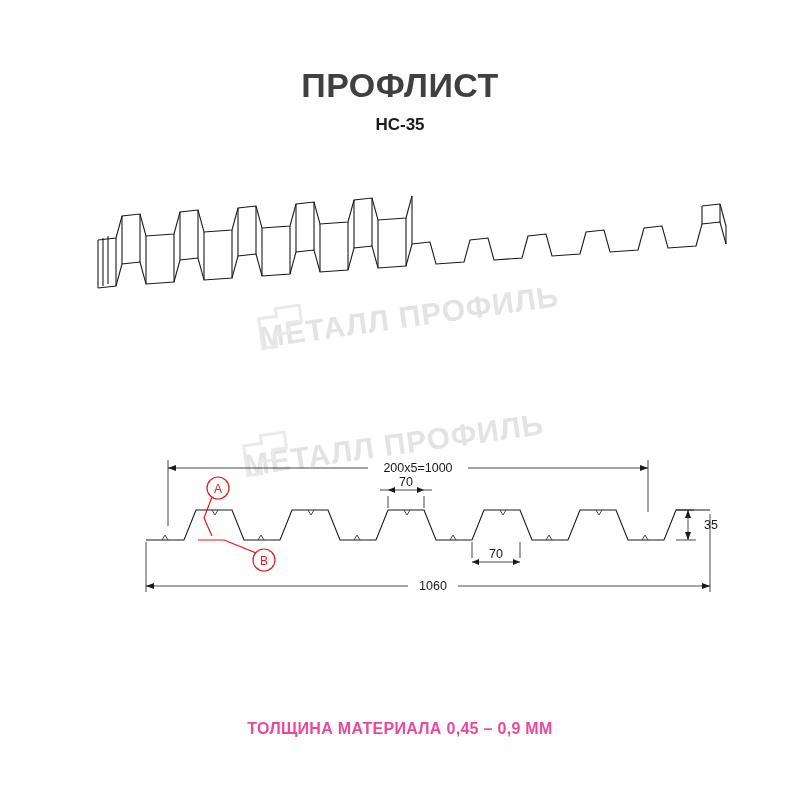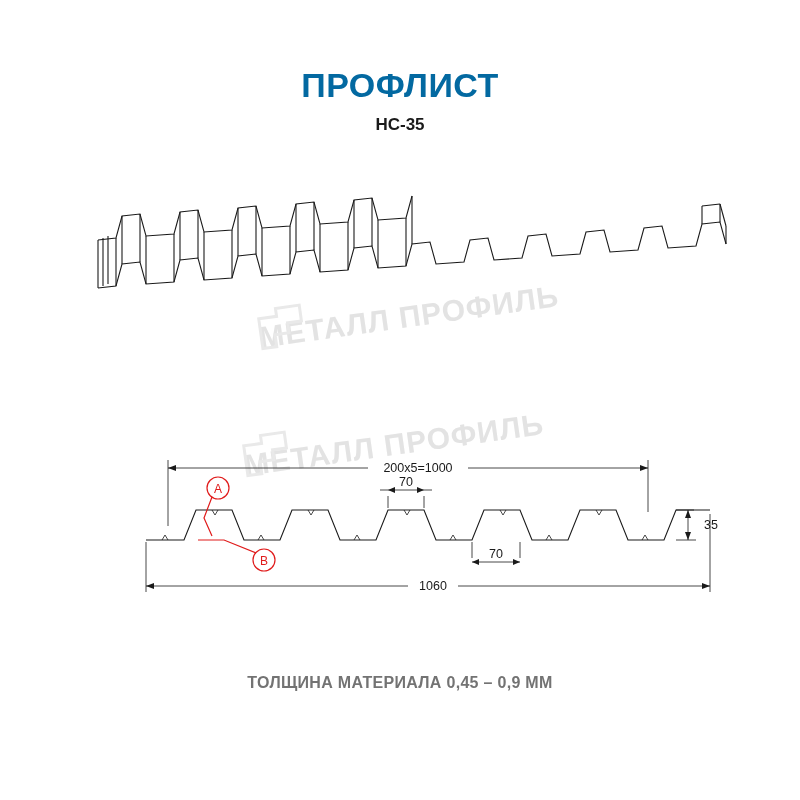--- a/index.html
+++ b/index.html
@@ -24,42 +24,42 @@
   
   .title {
     position: absolute;
     top: 66px;
     left: 0;
     width: 800px;
     text-align: center;
     font-size: 34px;
     font-weight: bold;
     letter-spacing: 0.5px;
-    color: #0369a1;
+    color: #404040;
   }
   .subtitle {
     position: absolute;
     top: 115px;
     left: 0;
     width: 800px;
     text-align: center;
     font-size: 17px;
     font-weight: bold;
     color: #1a1a1a;
   }
   .footer-note {
     position: absolute;
-    top: 674px;
+    top: 720px;
     left: 0;
     width: 800px;
     text-align: center;
     font-size: 16px;
     font-weight: bold;
     letter-spacing: 0.3px;
-    color: #737373;
+    color: #ec4899;
   }
 
   
   .watermark {
     position: absolute;
     pointer-events: none;
     user-select: none;
     color: #e3e3e3;
     font-weight: bold;
     font-size: 30px;

